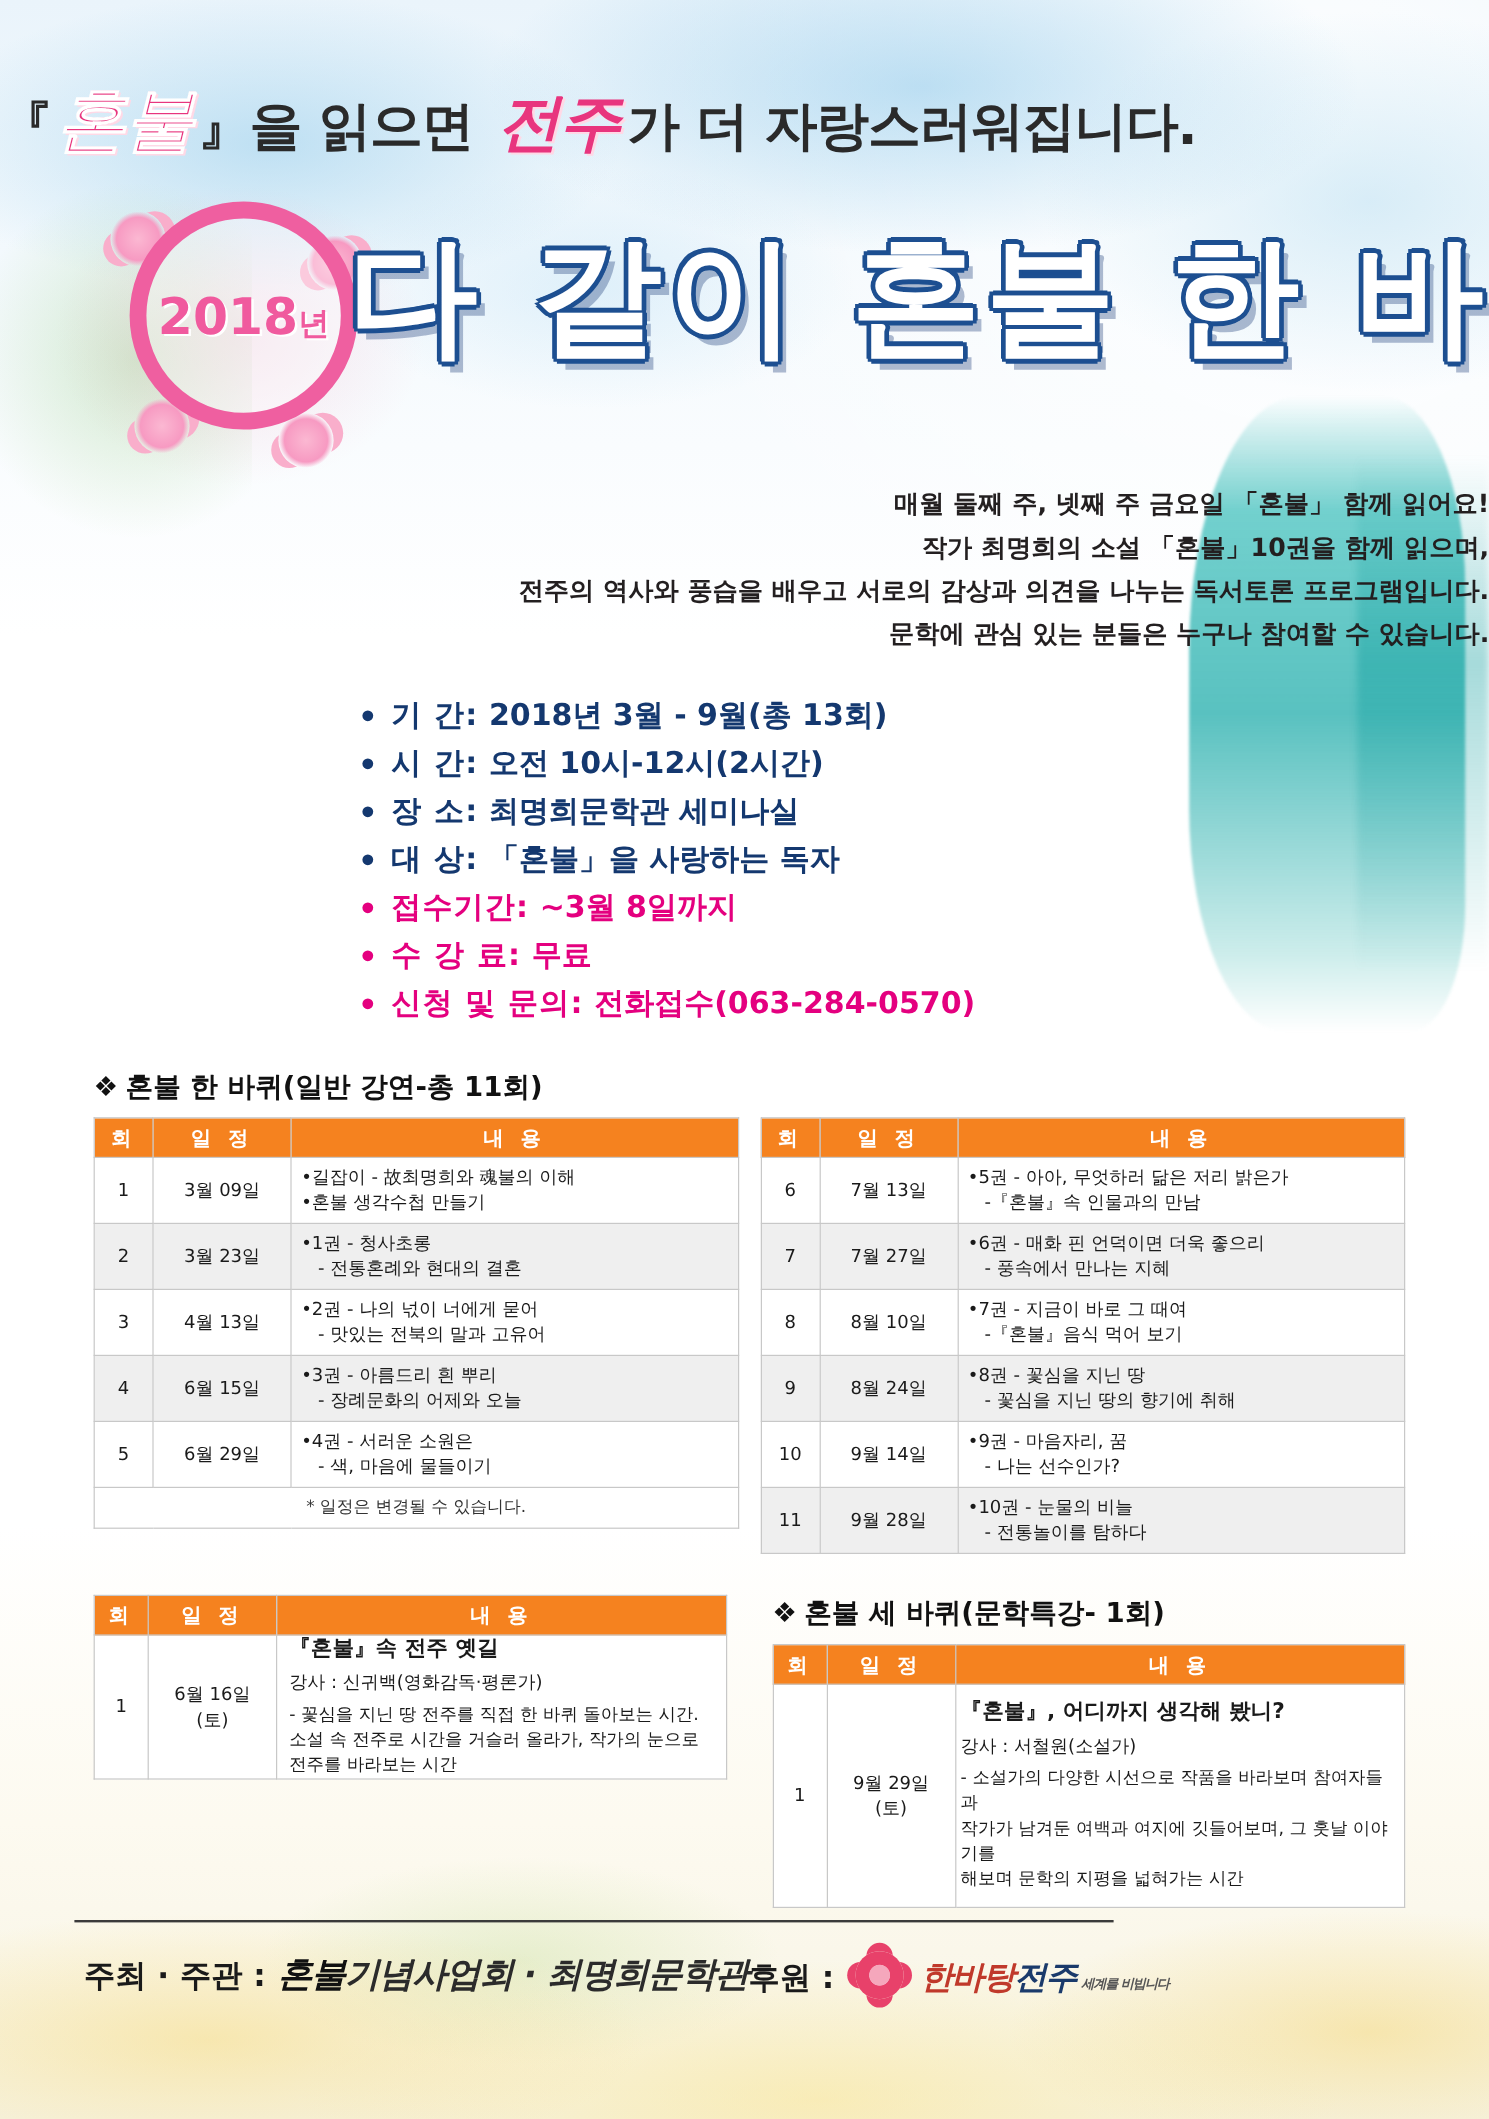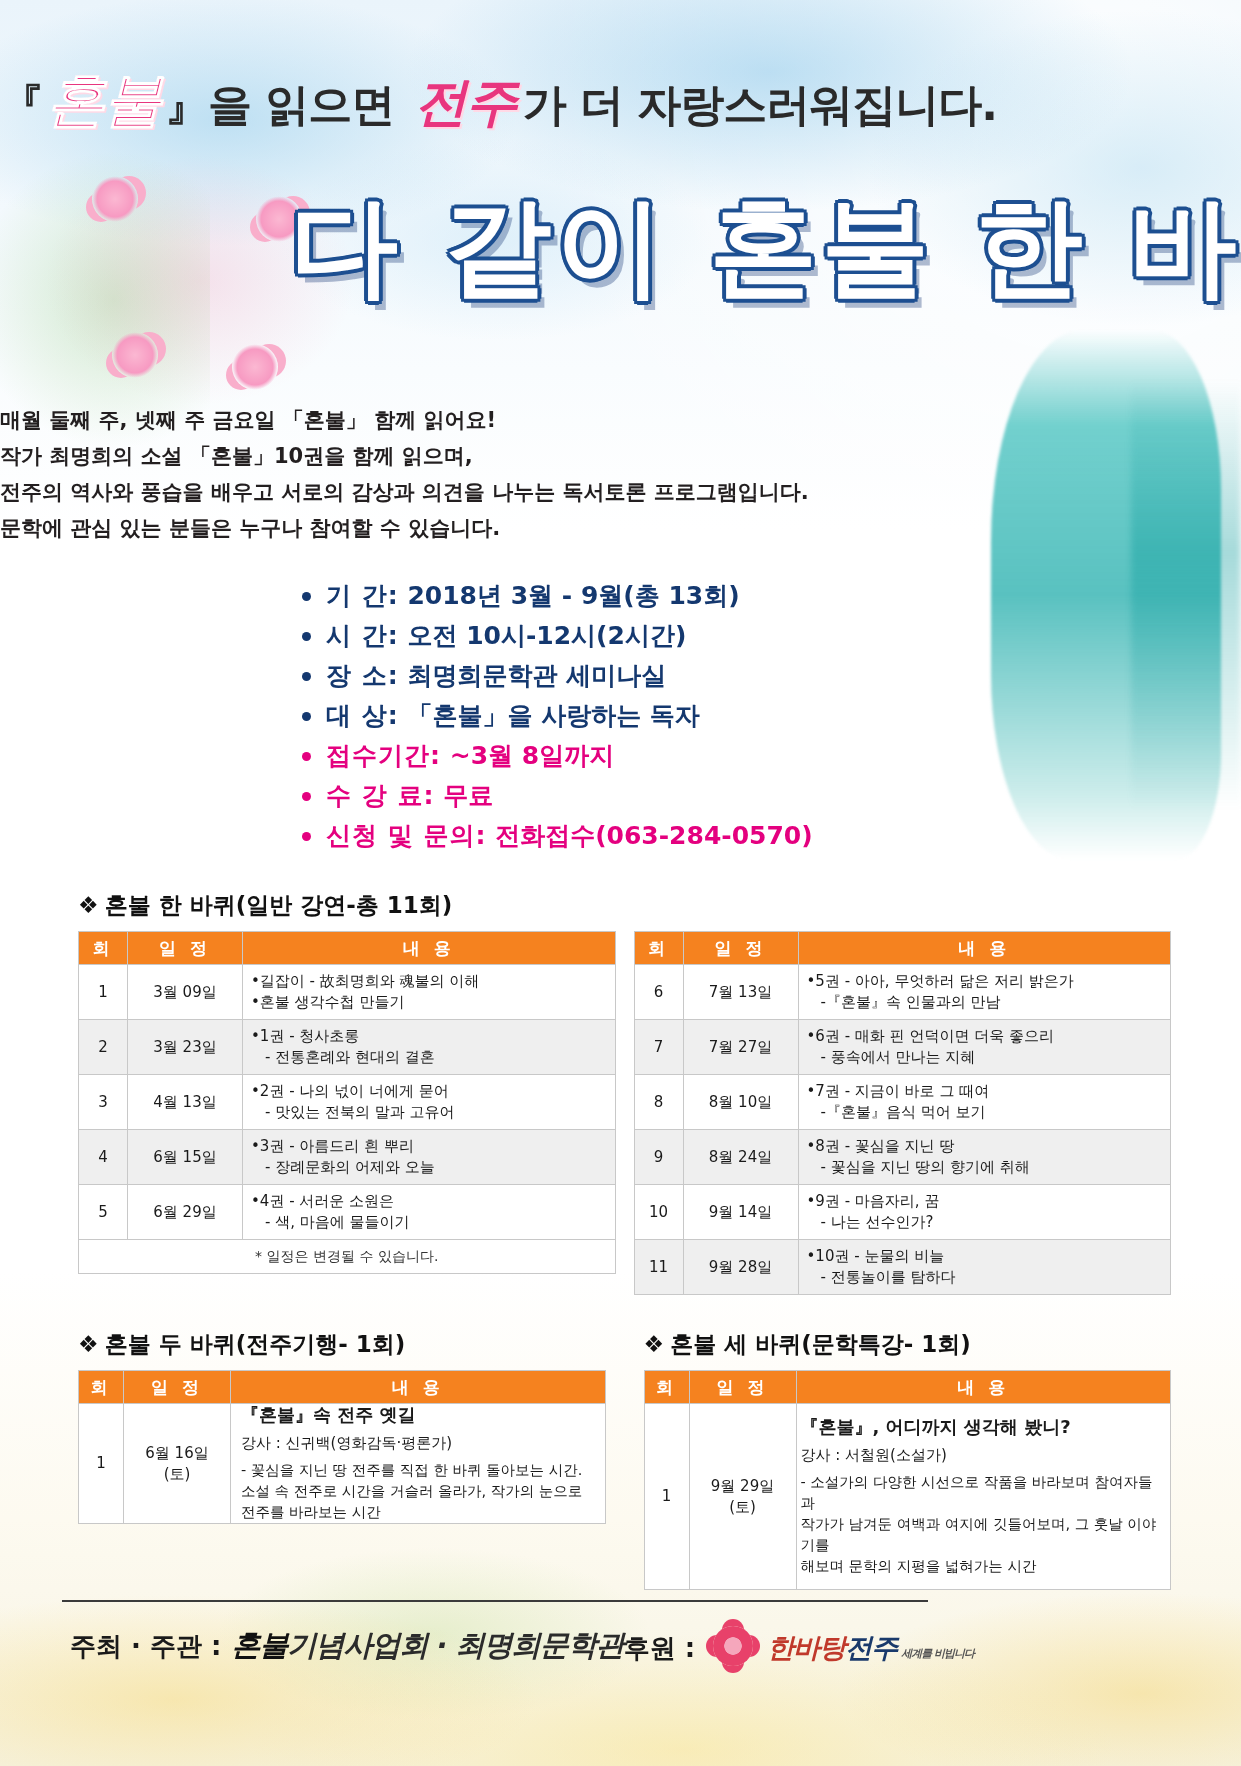--- a/index.html
+++ b/index.html
@@ -139,21 +139,21 @@
     text-shadow:
       -3px -3px 0 #1d4f91, 3px -3px 0 #1d4f91, -3px 3px 0 #1d4f91, 3px 3px 0 #1d4f91,
       0 -4px 0 #1d4f91, 0 4px 0 #1d4f91, -4px 0 0 #1d4f91, 4px 0 0 #1d4f91,
       7px 9px 0 rgba(30,60,120,0.35);
   }
 
   
   .intro {
     position: relative;
     margin-top: 12px;
-    text-align: left;
+    text-align: right;
     font-size: 21px;
     line-height: 36px;
     font-weight: bold;
     color: #231f20;
   }
   .intro div { white-space: nowrap; }
 
   
   .info-list {
     position: relative;
@@ -344,20 +344,23 @@
 
     <div class="tagline">
       <span>『</span><span class="brand-honbul">혼불</span><span>』을 읽으면 </span><span class="brand-jeonju">전주</span><span>가 더 자랑스러워집니다.</span>
     </div>
 
     <div class="blossom" style="left:92px; top:176px;"></div>
     <div class="blossom" style="left:256px; top:196px;"></div>
     <div class="blossom" style="left:112px; top:332px;"></div>
     <div class="blossom" style="left:232px; top:344px;"></div>
 
+    <div class="year-badge">
+      <span><span>2018</span><small>년</small></span>
+    </div>
 
     <div class="main-title">다 같이 혼불 한 바퀴</div>
   </div>
 
   <div class="intro">
     <div>매월 둘째 주, 넷째 주 금요일 「혼불」 함께 읽어요!</div>
     <div>작가 최명희의 소설 「혼불」10권을 함께 읽으며,</div>
     <div>전주의 역사와 풍습을 배우고 서로의 감상과 의견을 나누는 독서토론 프로그램입니다.</div>
     <div>문학에 관심 있는 분들은 누구나 참여할 수 있습니다.</div>
   </div>
@@ -517,23 +520,20 @@
             </tr>
           </tbody>
         </table>
       </div>
     </div>
   </div>
 
   <div class="lower-wrap">
 
     <section>
-      <div class="sec-head">
-        <span class="diamond">❖</span><span>혼불 두 바퀴(전주기행- 1회)</span>
-      </div>
       <table>
         <thead>
           <tr>
             <th style="width:42px">회</th>
             <th style="width:104px">일 정</th>
             <th>내 용</th>
           </tr>
         </thead>
         <tbody>
           <tr class="plain">

